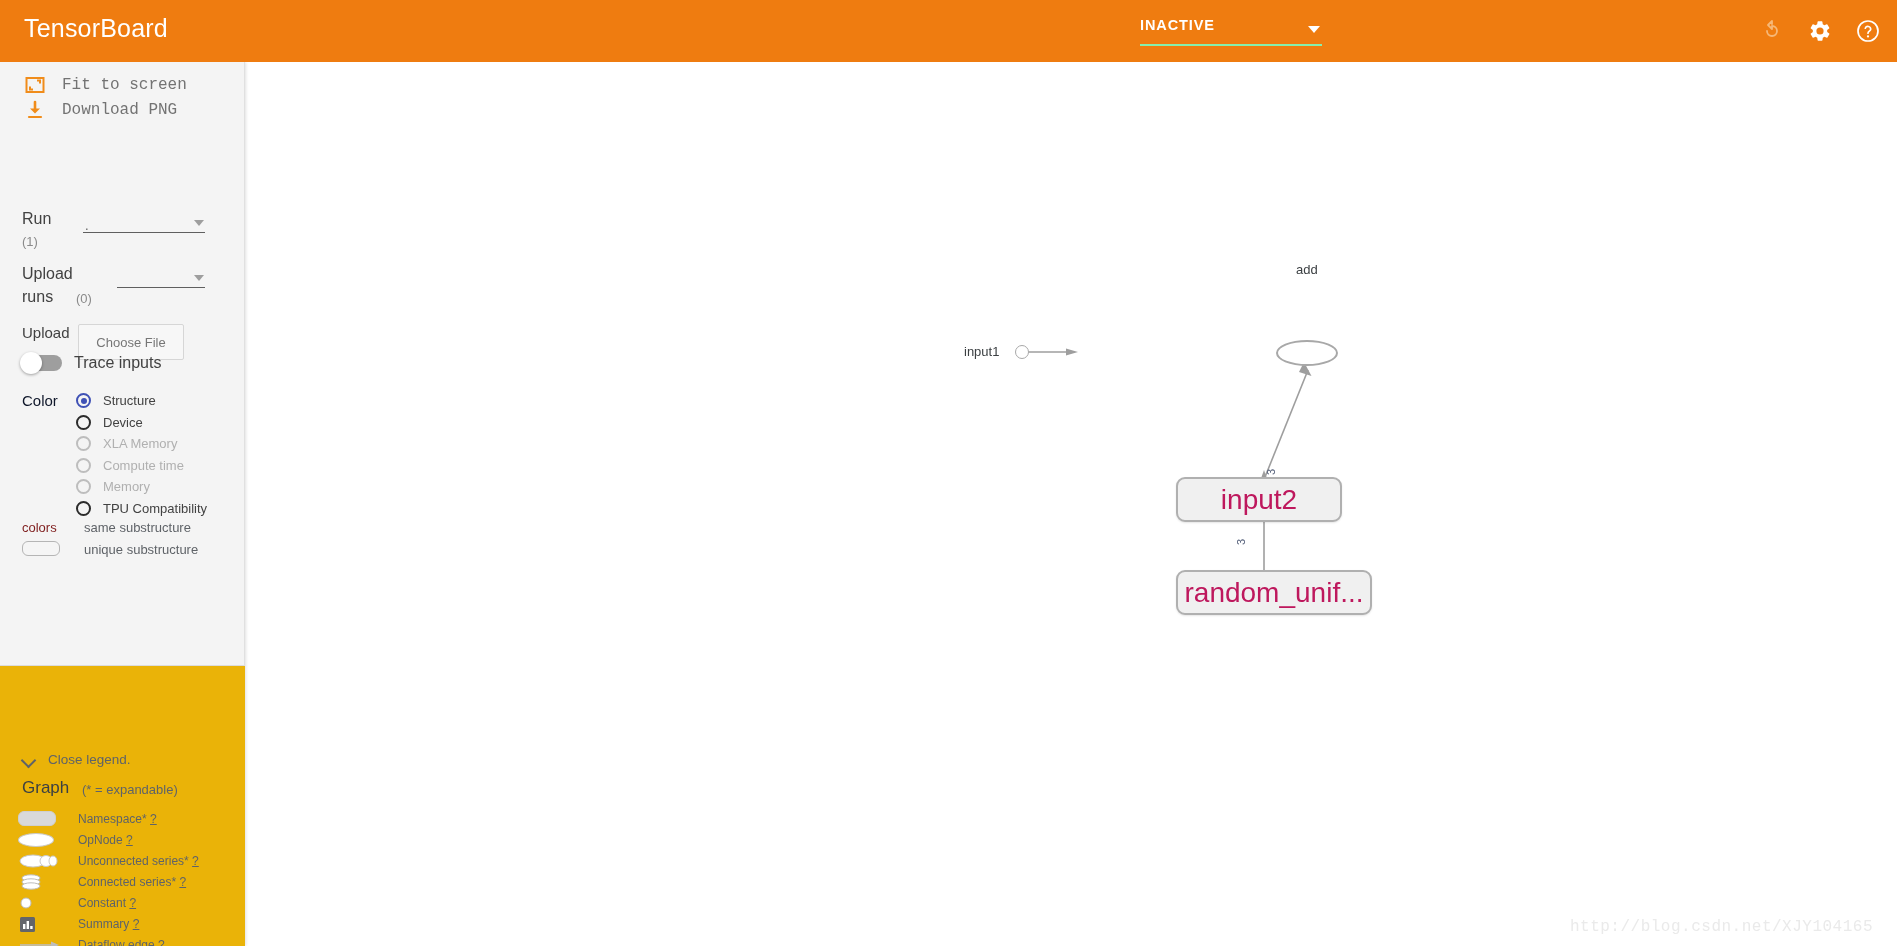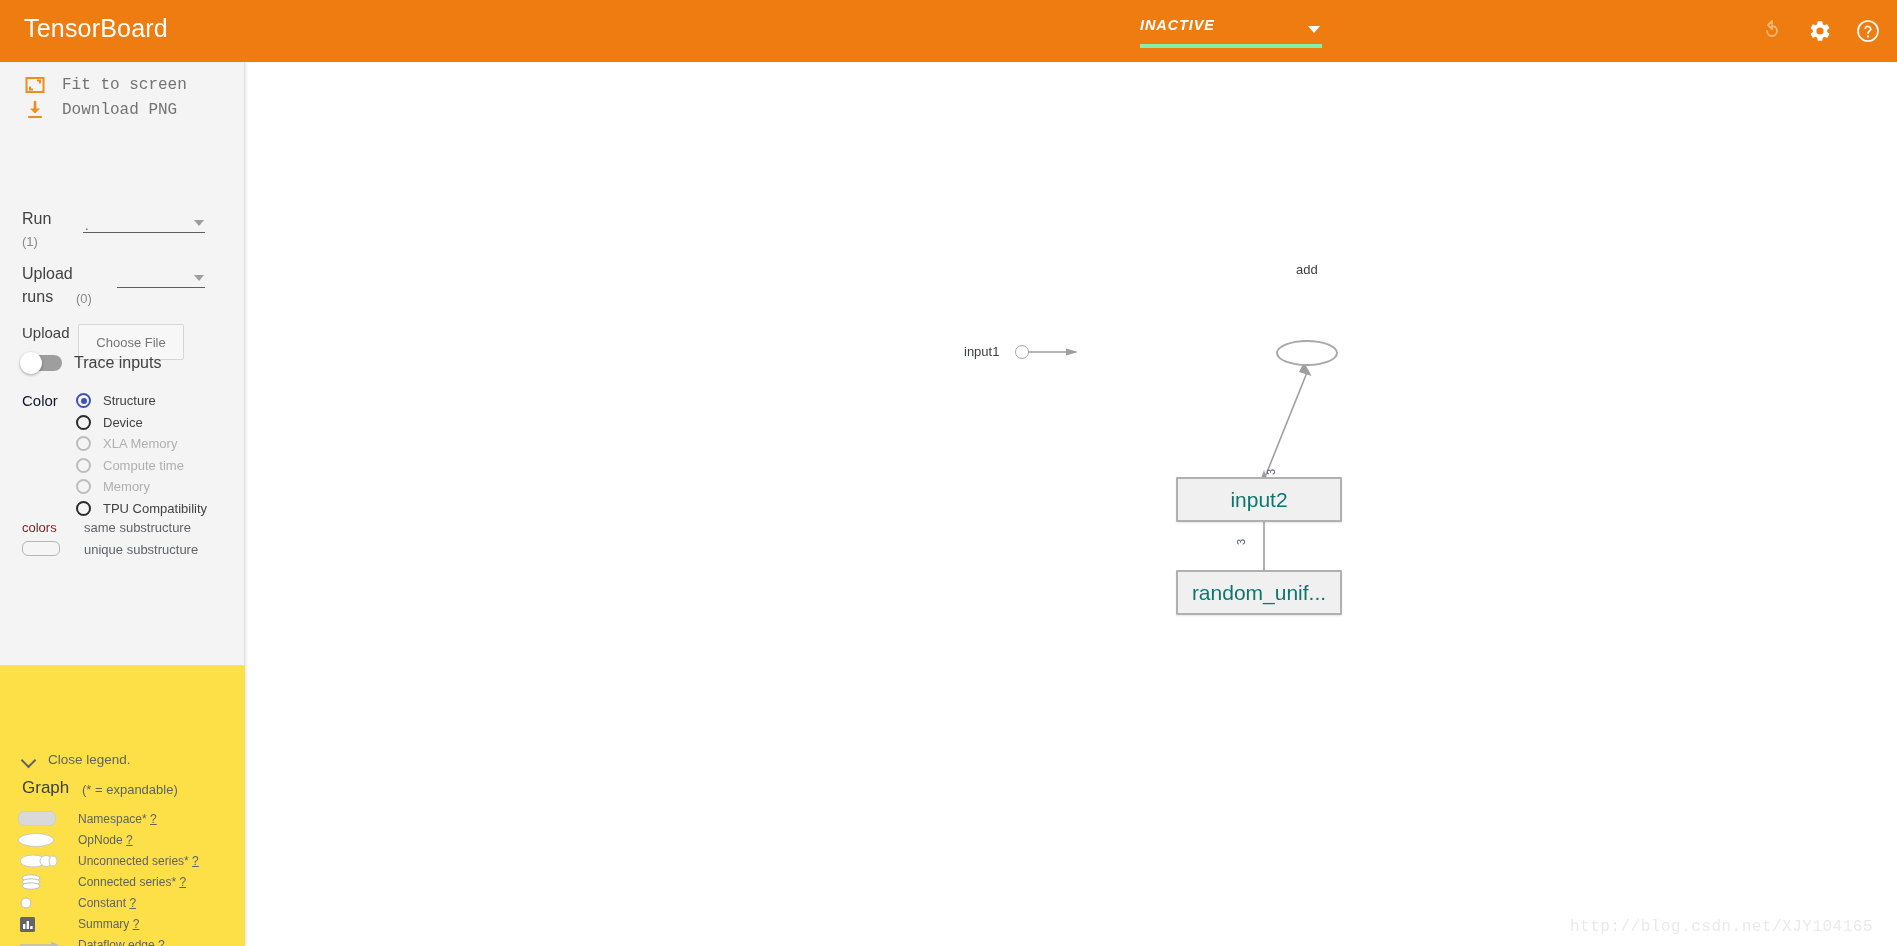--- a/index.html
+++ b/index.html
@@ -62,23 +62,22 @@
     width: 542px;
     height: 3px;
     background: #ffffff;
   }
 
   .inactive-select {
     position: absolute;
     left: 1140px; top: 14px;
     width: 182px;
     height: 30px;
-    border-bottom: 4px solid #86efac;
-    cursor: pointer;
-    font-style: italic;
+    border-bottom: 2px solid #86efac;
+    cursor: pointer;
   }
   .inactive-label {
     position: absolute;
     left: 0; top: 3px;
     font-size: 14.5px;
     font-weight: bold;
     letter-spacing: 0.9px;
     color: #ffffff;
   }
   .caret-down {
@@ -280,21 +279,21 @@
     left: 0; top: 603px;
     width: 245px;
     height: 1px;
     background: #dcdcdc;
   }
   .side-bottom {
     position: absolute;
     left: 0; top: 604px;
     width: 245px;
     height: 280px;
-    background: #fde047;
+    background: #eab308;
   }
   .close-legend {
     position: absolute;
     left: 22px; top: 86px;
     display: flex;
     align-items: center;
     gap: 12px;
     cursor: pointer;
   }
   .chev {
@@ -385,29 +384,29 @@
     overflow: hidden;
   }
   .gnode-label-ext {
     position: absolute;
     font-size: 13px;
     color: #3c4043;
     white-space: nowrap;
   }
   .gbox {
     position: absolute;
-    border-radius: 1px;
+    border-radius: 9px;
     background: #f0f0f0;
     border: 2px solid #b0b0b0;
     box-sizing: border-box;
     display: flex;
     align-items: center;
     justify-content: center;
-    font-size: 21px;
-    color: #0f766e;
+    font-size: 28px;
+    color: #be185d;
     cursor: pointer;
     box-shadow: 0 1px 2px rgba(0,0,0,0.10);
   }
   .gellipse {
     position: absolute;
     border-radius: 50%;
     background: #ffffff;
     border: 2px solid #a8a8a8;
     box-sizing: border-box;
     cursor: pointer;
@@ -681,18 +680,18 @@
   <div class="gcircle" style="left:769px; top:283px; width:14px; height:14px;"></div>
 
   <div class="edge-num" style="left:1022px; top:404px;">3</div>
 
   <div class="gbox" style="left:930px; top:415px; width:166px; height:45px;">
     <span>input2</span>
   </div>
 
   <div class="edge-num" style="left:992px; top:474px;">3</div>
 
-  <div class="gbox" style="left:930px; top:508px; width:166px; height:45px;">
+  <div class="gbox" style="left:930px; top:508px; width:196px; height:45px;">
     <span>random_unif...</span>
   </div>
 
   <div class="watermark">http://blog.csdn.net/XJY104165</div>
 </div>
 
 </body></html>

